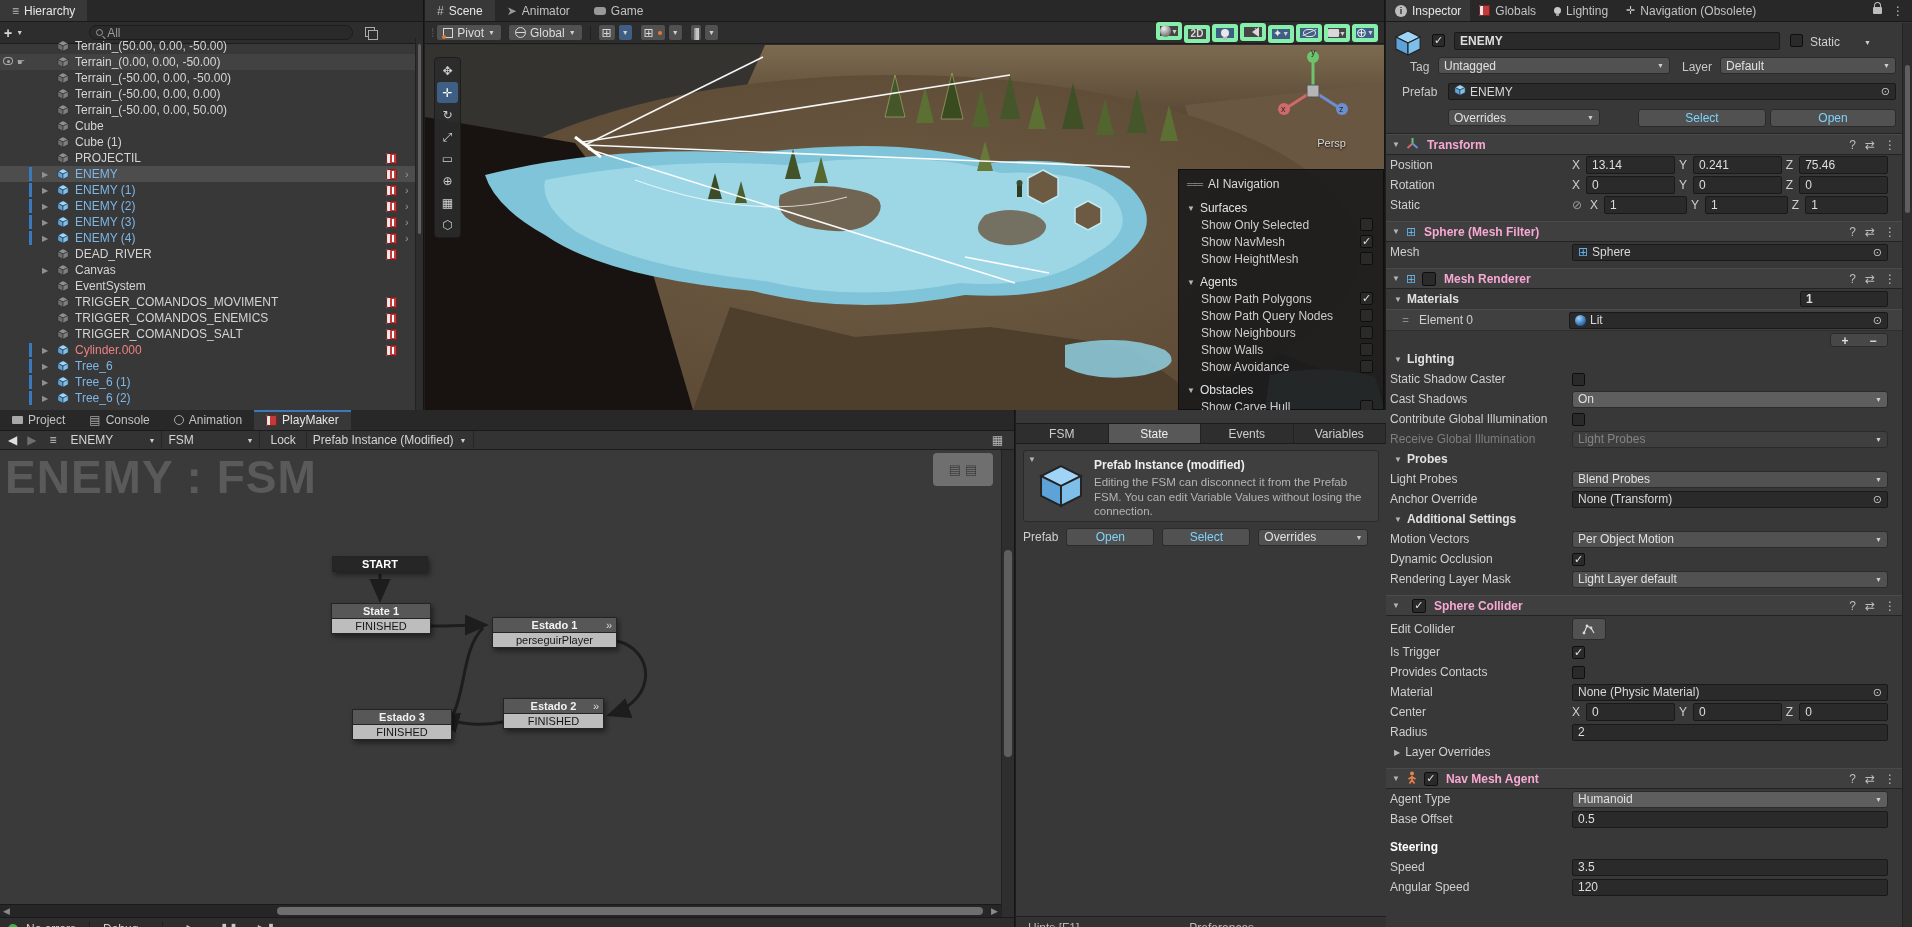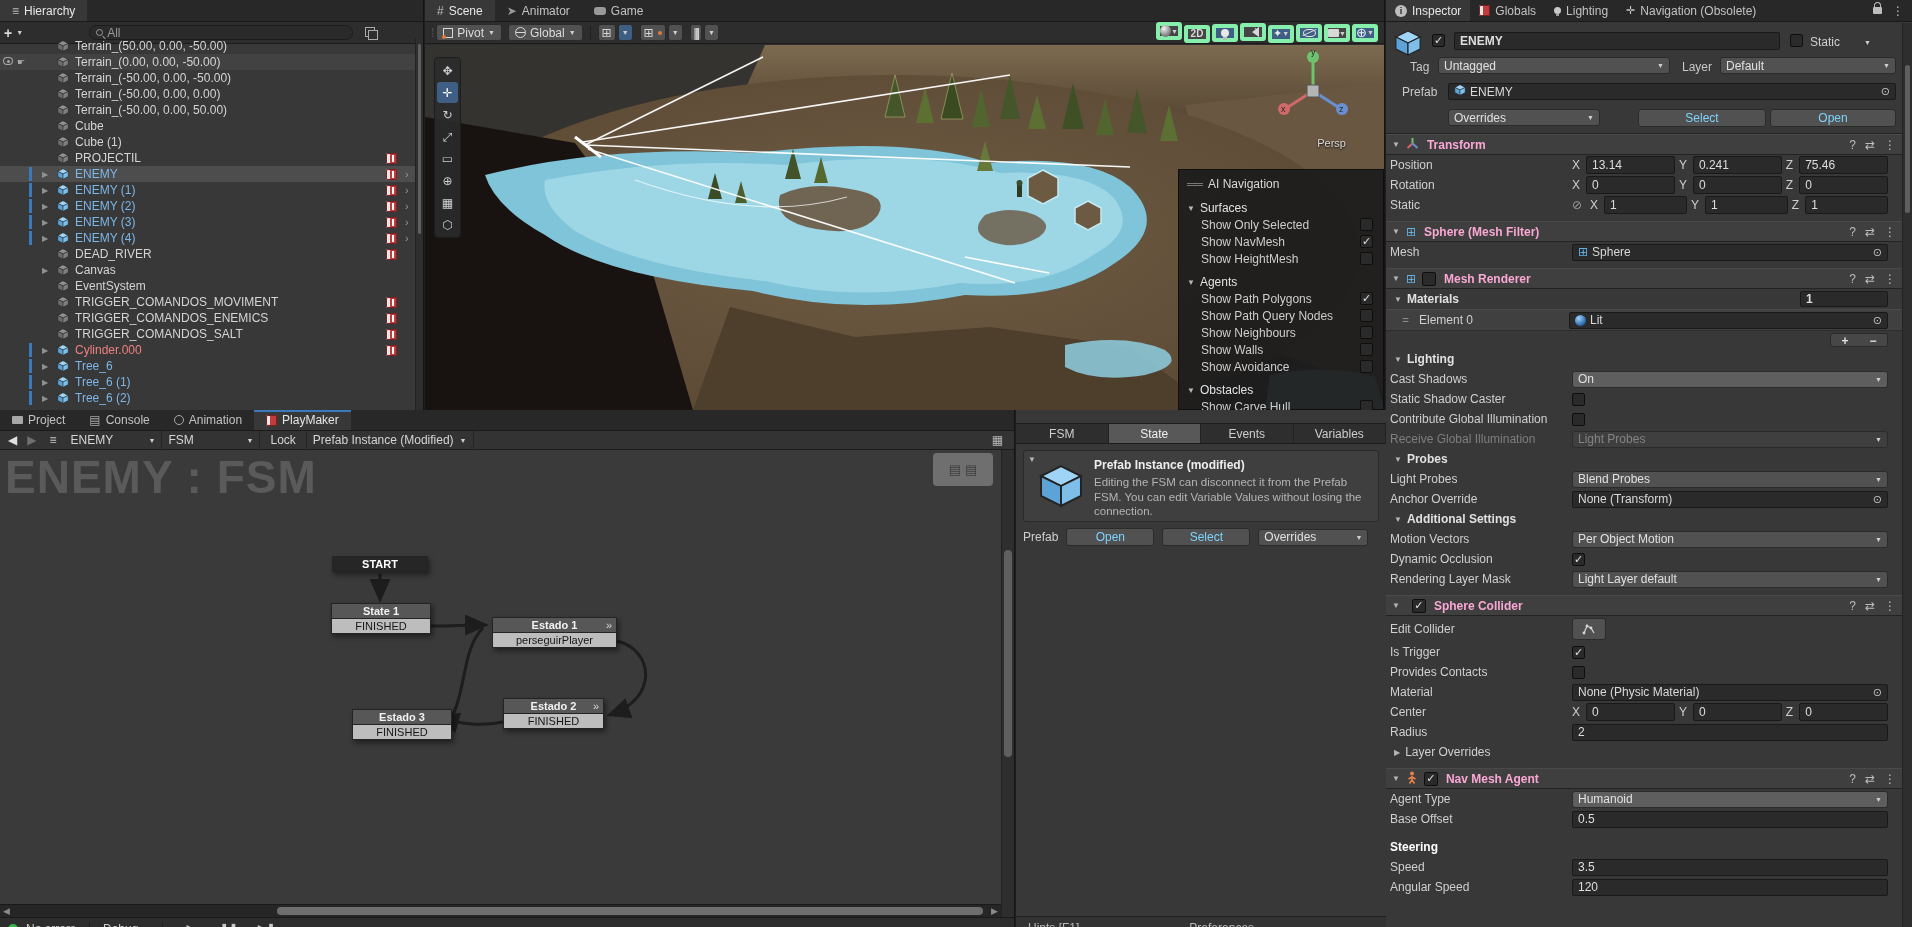--- a/index.html
+++ b/index.html
@@ -822,32 +822,32 @@
           <span class="grp">
             <span>+</span>
         <span>−</span>
           </span>
         </div>
         <div class="foldrow">
           <span class="fold">▼</span>
           <span>Lighting</span>
         </div>
         <div class="irow">
+          <span class="lab">Static Shadow Caster</span>
+        <span class="val">
+            <span class="cb"></span>
+          </span>
+        </div>
+        <div class="irow">
           <span class="lab ">Cast Shadows</span>
         <span class="val">
             <span class="dd light " style="flex:1">
               <span>On</span>
               <span class="caret">▼</span>
             </span>
-          </span>
-        </div>
-        <div class="irow">
-          <span class="lab">Static Shadow Caster</span>
-        <span class="val">
-            <span class="cb"></span>
           </span>
         </div>
         <div class="irow">
           <span class="lab">Contribute Global Illumination</span>
         <span class="val">
             <span class="cb"></span>
           </span>
         </div>
         <div class="irow">
           <span class="lab dis">Receive Global Illumination</span>

